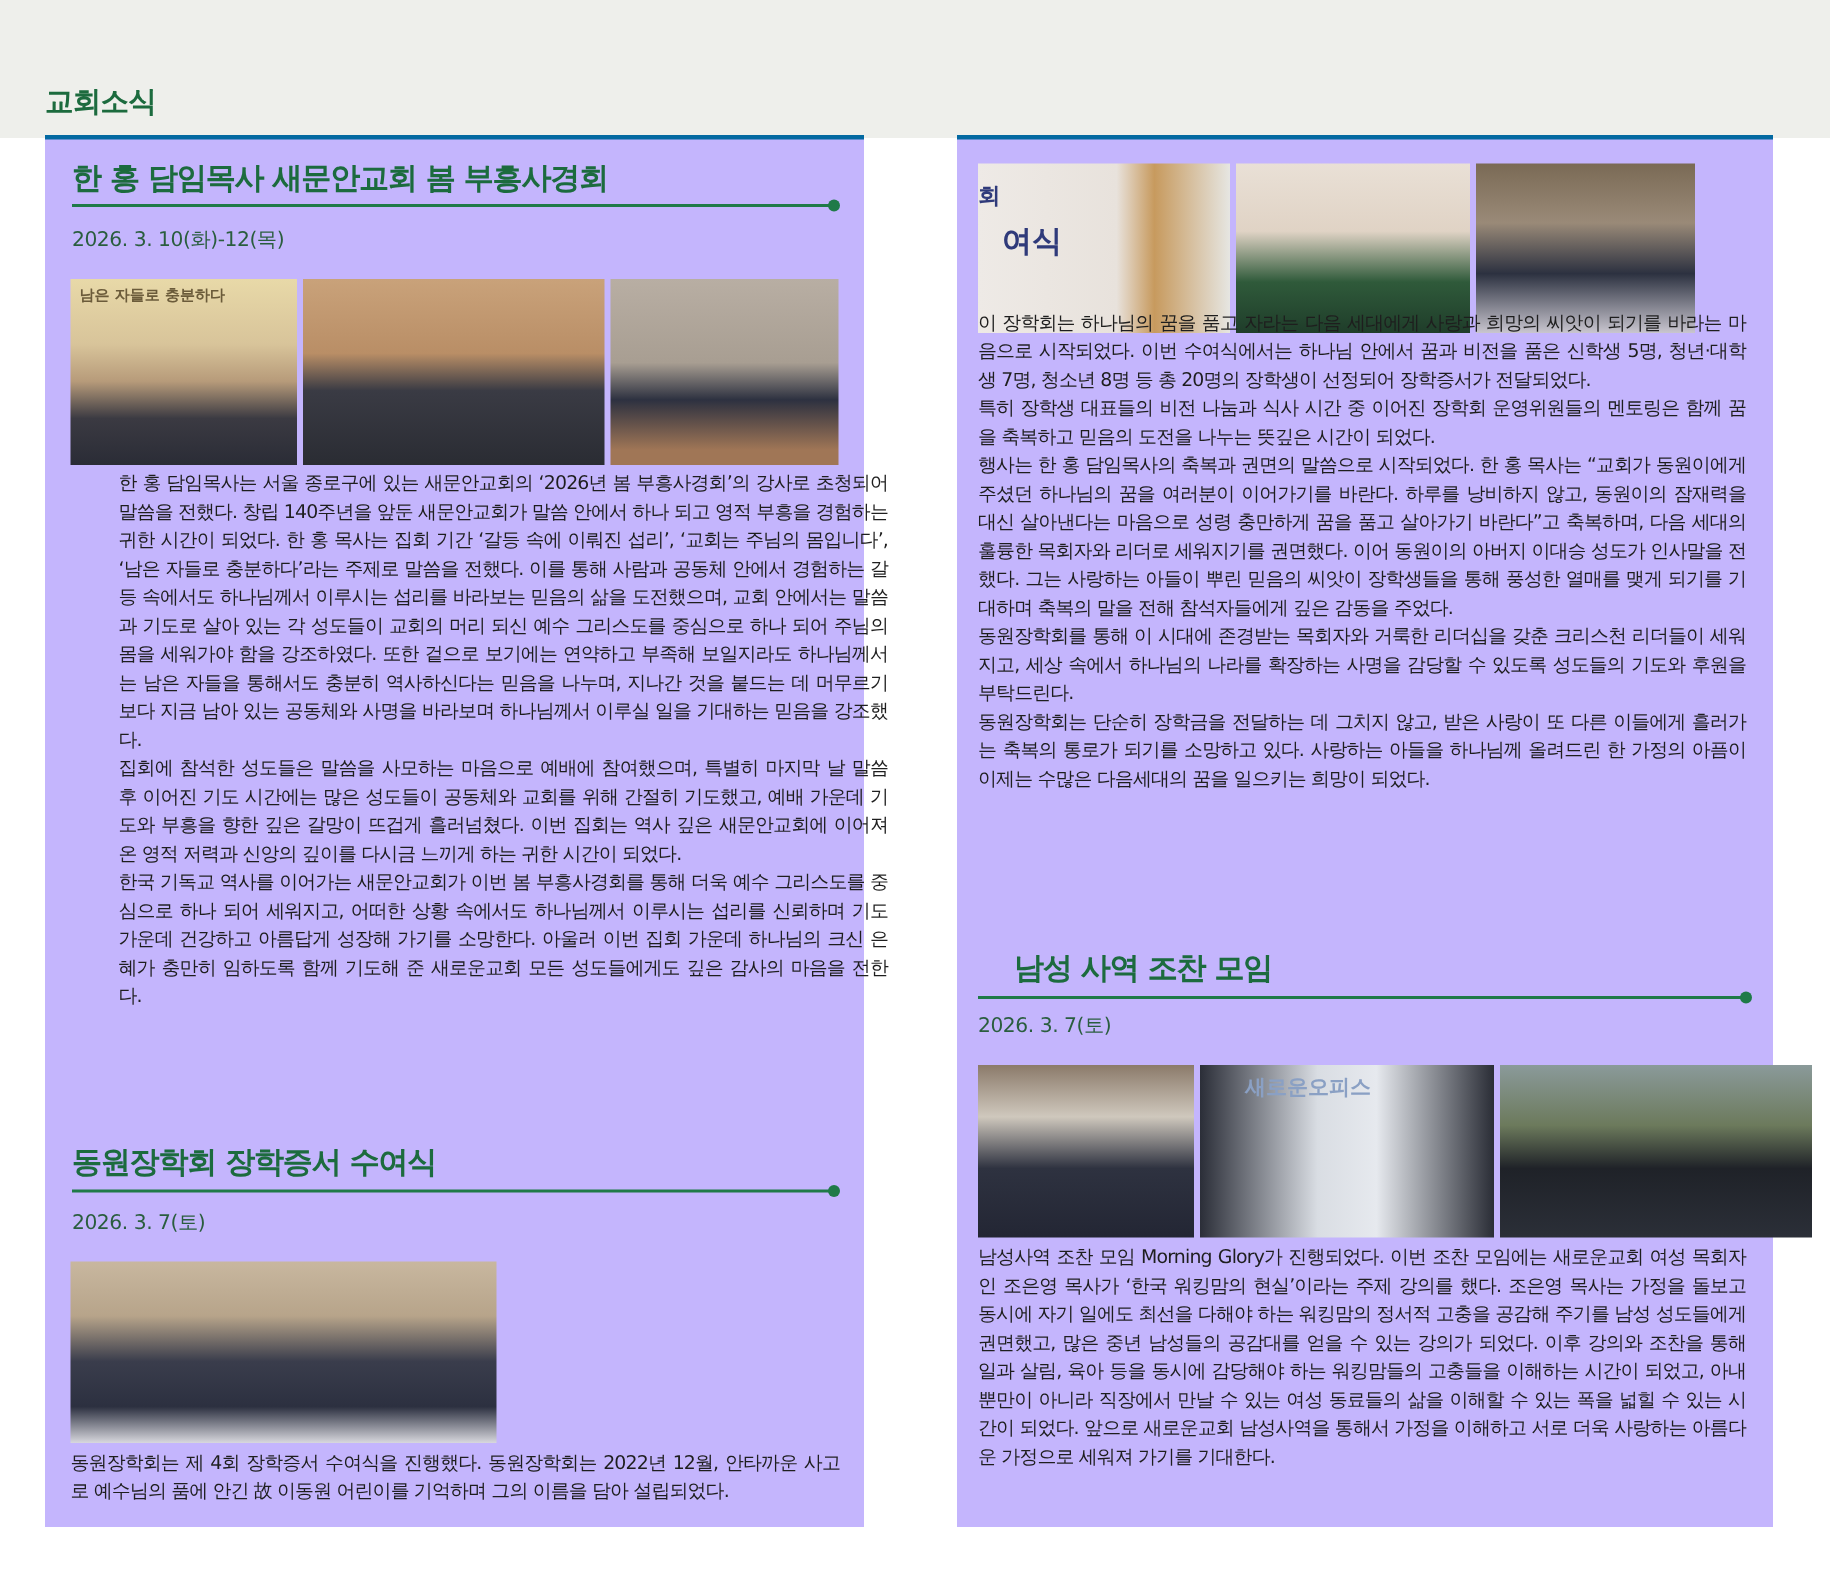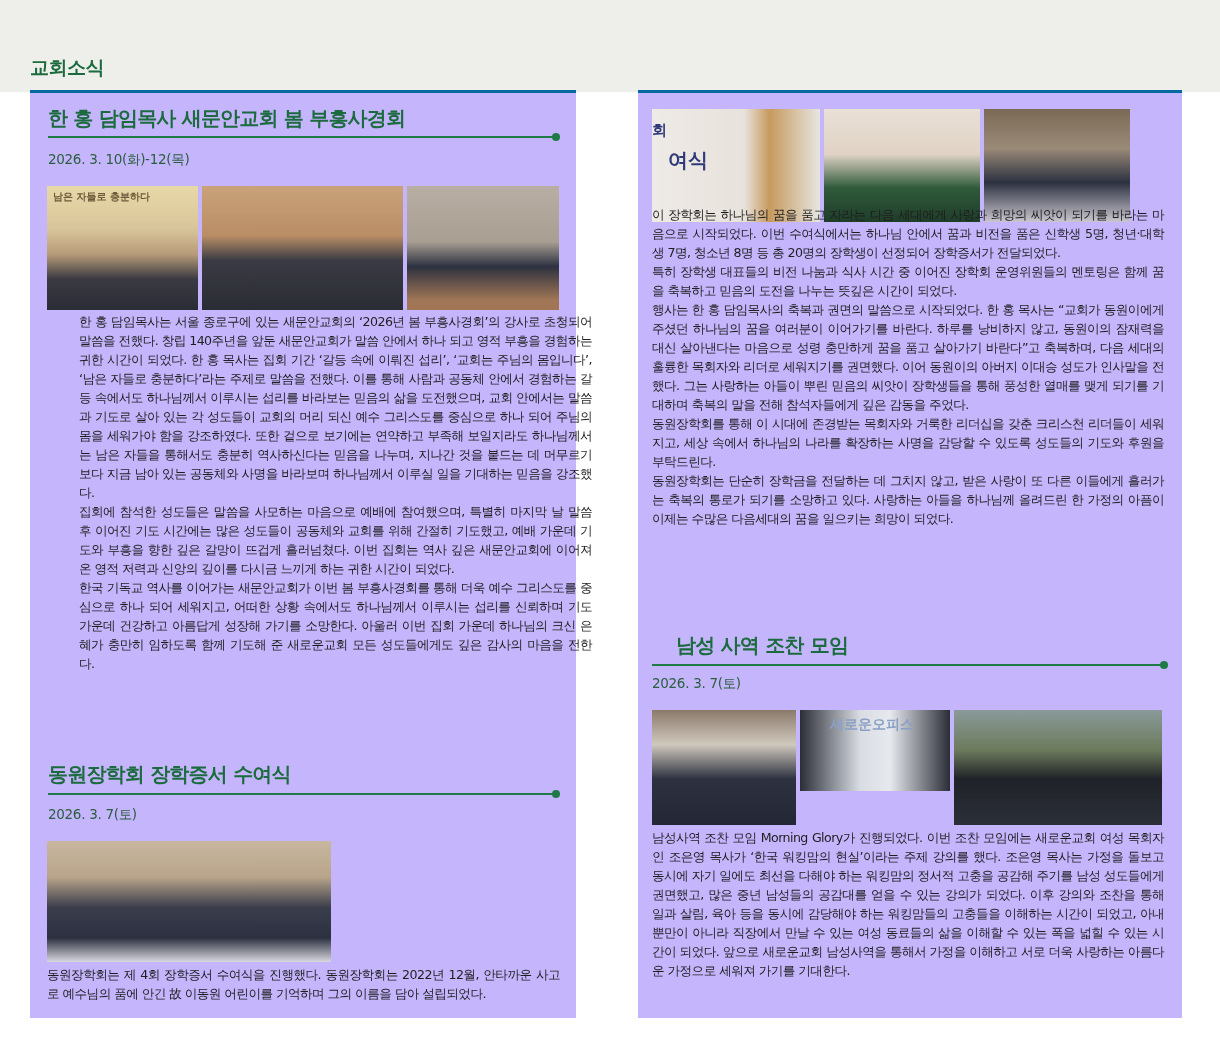--- a/index.html
+++ b/index.html
@@ -107,21 +107,21 @@
     <p>동원장학회를 통해 이 시대에 존경받는 목회자와 거룩한 리더십을 갖춘 크리스천 리더들이 세워지고, 세상 속에서 하나님의 나라를 확장하는 사명을 감당할 수 있도록 성도들의 기도와 후원을 부탁드린다.</p>
     <p>동원장학회는 단순히 장학금을 전달하는 데 그치지 않고, 받은 사랑이 또 다른 이들에게 흘러가는 축복의 통로가 되기를 소망하고 있다. 사랑하는 아들을 하나님께 올려드린 한 가정의 아픔이 이제는 수많은 다음세대의 꿈을 일으키는 희망이 되었다.</p>
   </div>
 
   <div class="article-title" style="left:14px; top:539px;margin-left:24px;">남성 사역 조찬 모임</div>
   <div class="rule" style="left:14px; top:571px; width:512px;"></div>
   <div class="article-date" style="left:14px; top:582px;">2026. 3. 7(토)</div>
 
   <div class="photo-row" style="left:14px; top:617px;">
     <div class="photo" style="width:144px; height:115px; background:linear-gradient(180deg,#8b7a6a 0%,#cfc8bd 30%,#2e3240 60%,#232634 100%);"></div>
-    <div class="photo" style="width:150px; height:81px; background:linear-gradient(90deg,#2b2e38 0%,#d9dde3 40%,#e6e9ee 60%,#2a2d36 100%);">
+    <div class="photo" style="width:150px; height:115px; background:linear-gradient(90deg,#2b2e38 0%,#d9dde3 40%,#e6e9ee 60%,#2a2d36 100%);padding-left:46px;">
       <span class="cap" style="left:30px; top:6px; font-size:14px; color:#8aa0c4;">새로운오피스</span>
     </div>
     <div class="photo" style="width:208px; height:115px; background:linear-gradient(180deg,#8a9a9a 0%,#6c7a5c 35%,#1f2228 60%,#2b2f38 100%);"></div>
   </div>
 
   <div class="body-text" style="left:14px; top:735px; width:512px;">
     <p>남성사역 조찬 모임 Morning Glory가 진행되었다. 이번 조찬 모임에는 새로운교회 여성 목회자인 조은영 목사가 ‘한국 워킹맘의 현실’이라는 주제 강의를 했다. 조은영 목사는 가정을 돌보고 동시에 자기 일에도 최선을 다해야 하는 워킹맘의 정서적 고충을 공감해 주기를 남성 성도들에게 권면했고, 많은 중년 남성들의 공감대를 얻을 수 있는 강의가 되었다. 이후 강의와 조찬을 통해 일과 살림, 육아 등을 동시에 감당해야 하는 워킹맘들의 고충들을 이해하는 시간이 되었고, 아내뿐만이 아니라 직장에서 만날 수 있는 여성 동료들의 삶을 이해할 수 있는 폭을 넓힐 수 있는 시간이 되었다. 앞으로 새로운교회 남성사역을 통해서 가정을 이해하고 서로 더욱 사랑하는 아름다운 가정으로 세워져 가기를 기대한다.</p>
   </div>
 </div>
 

